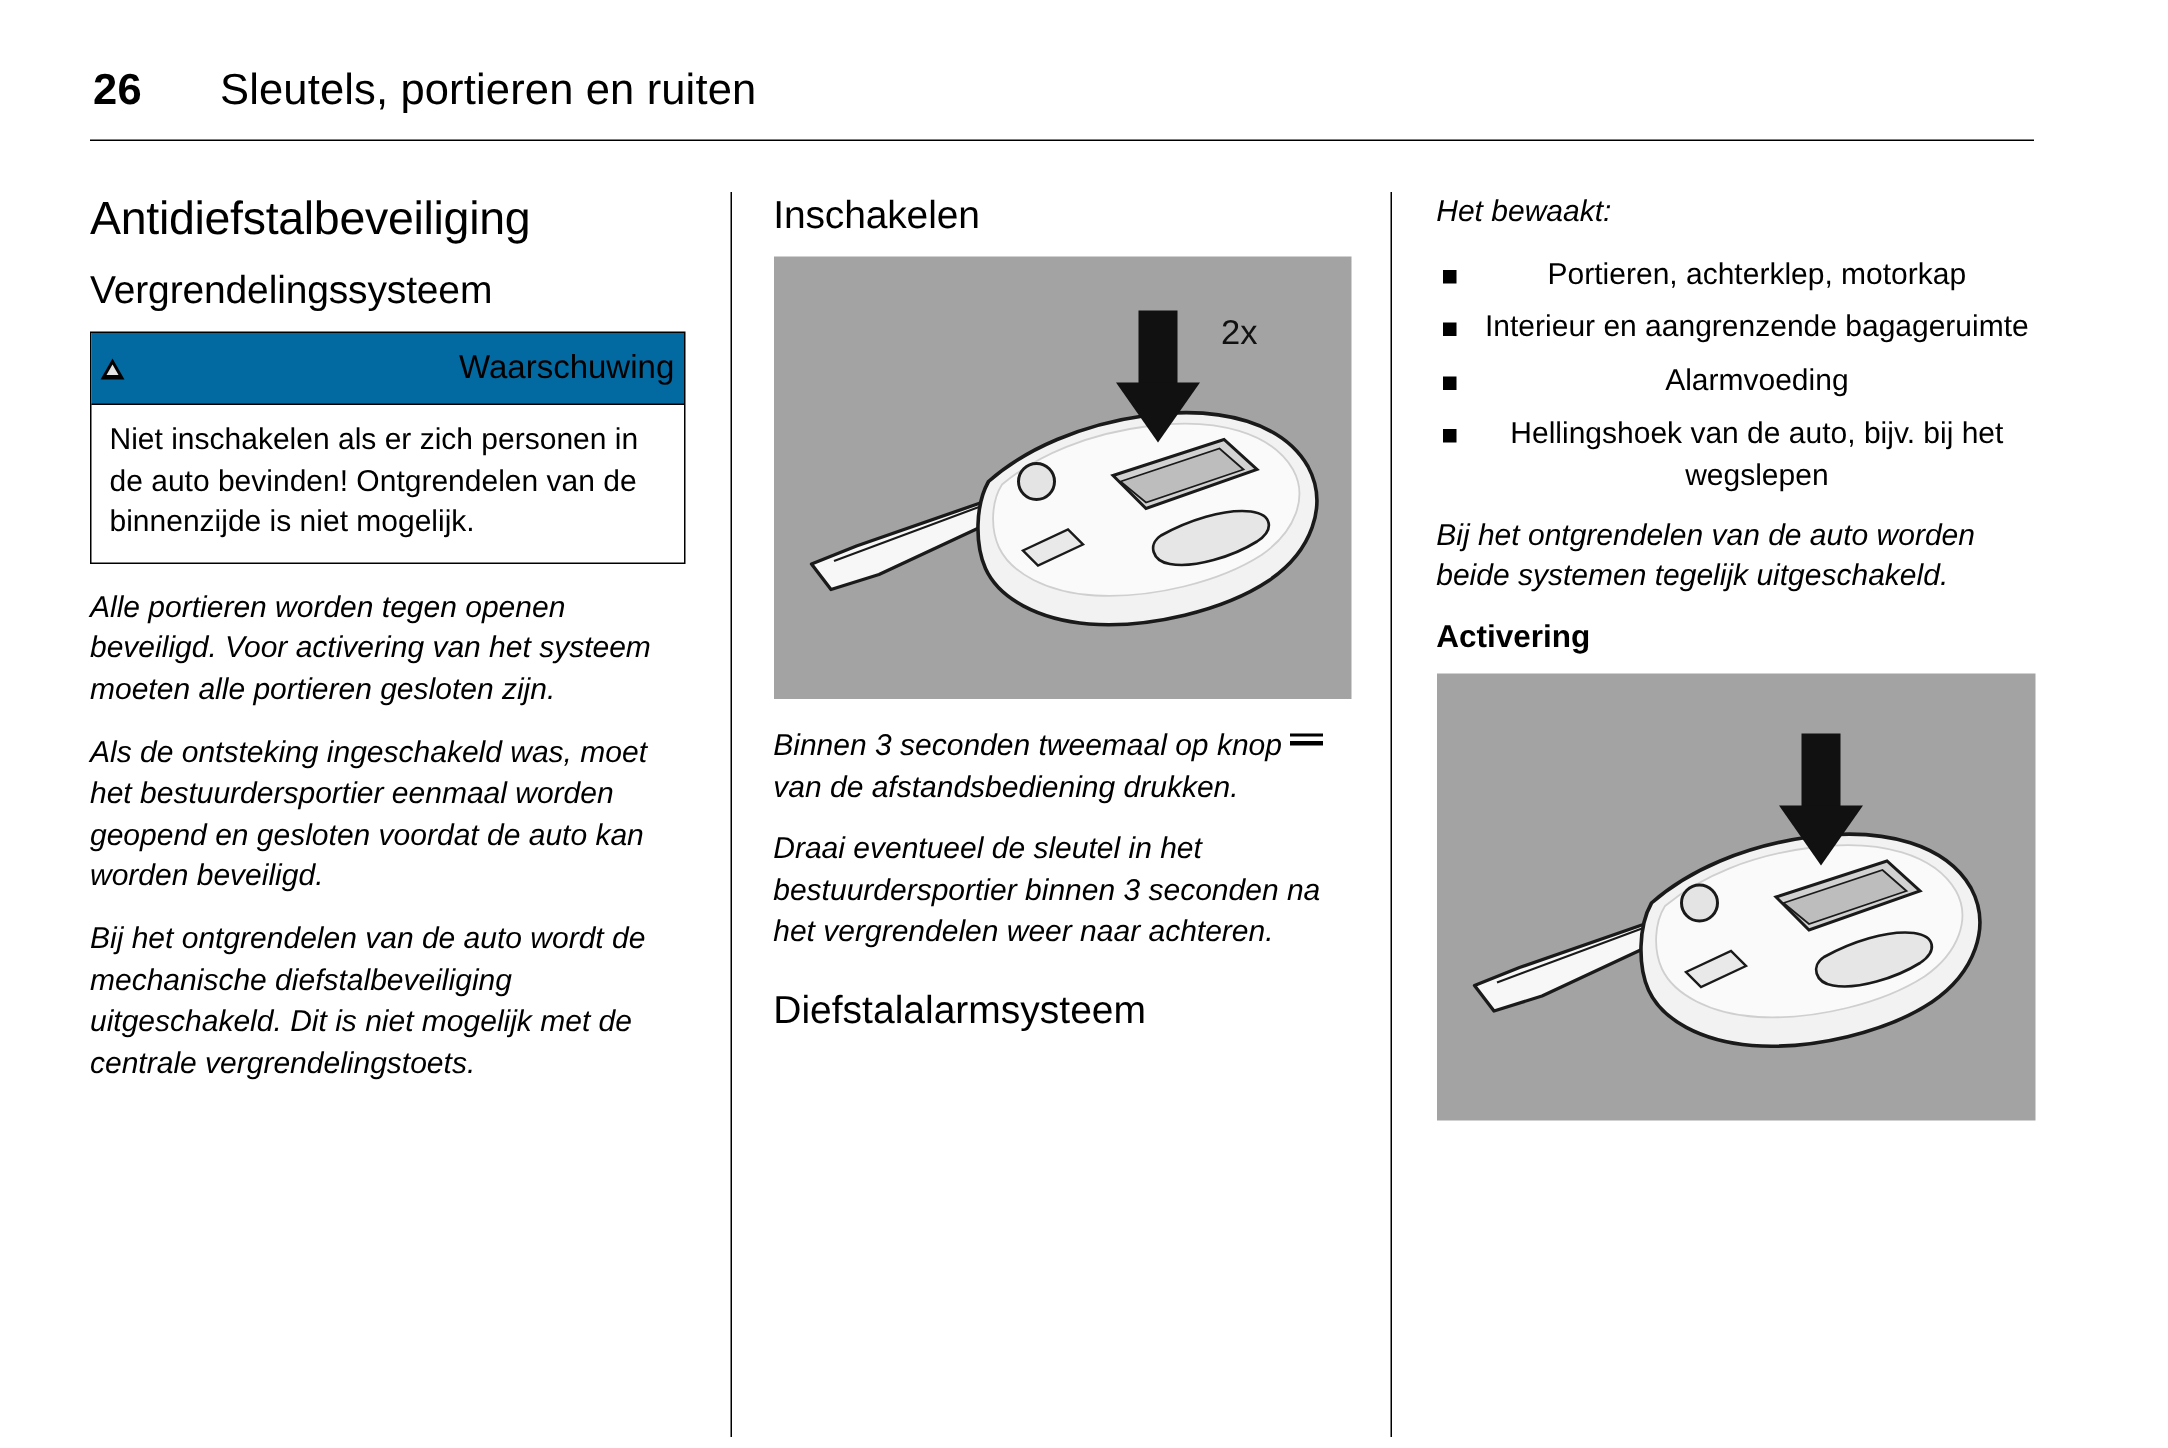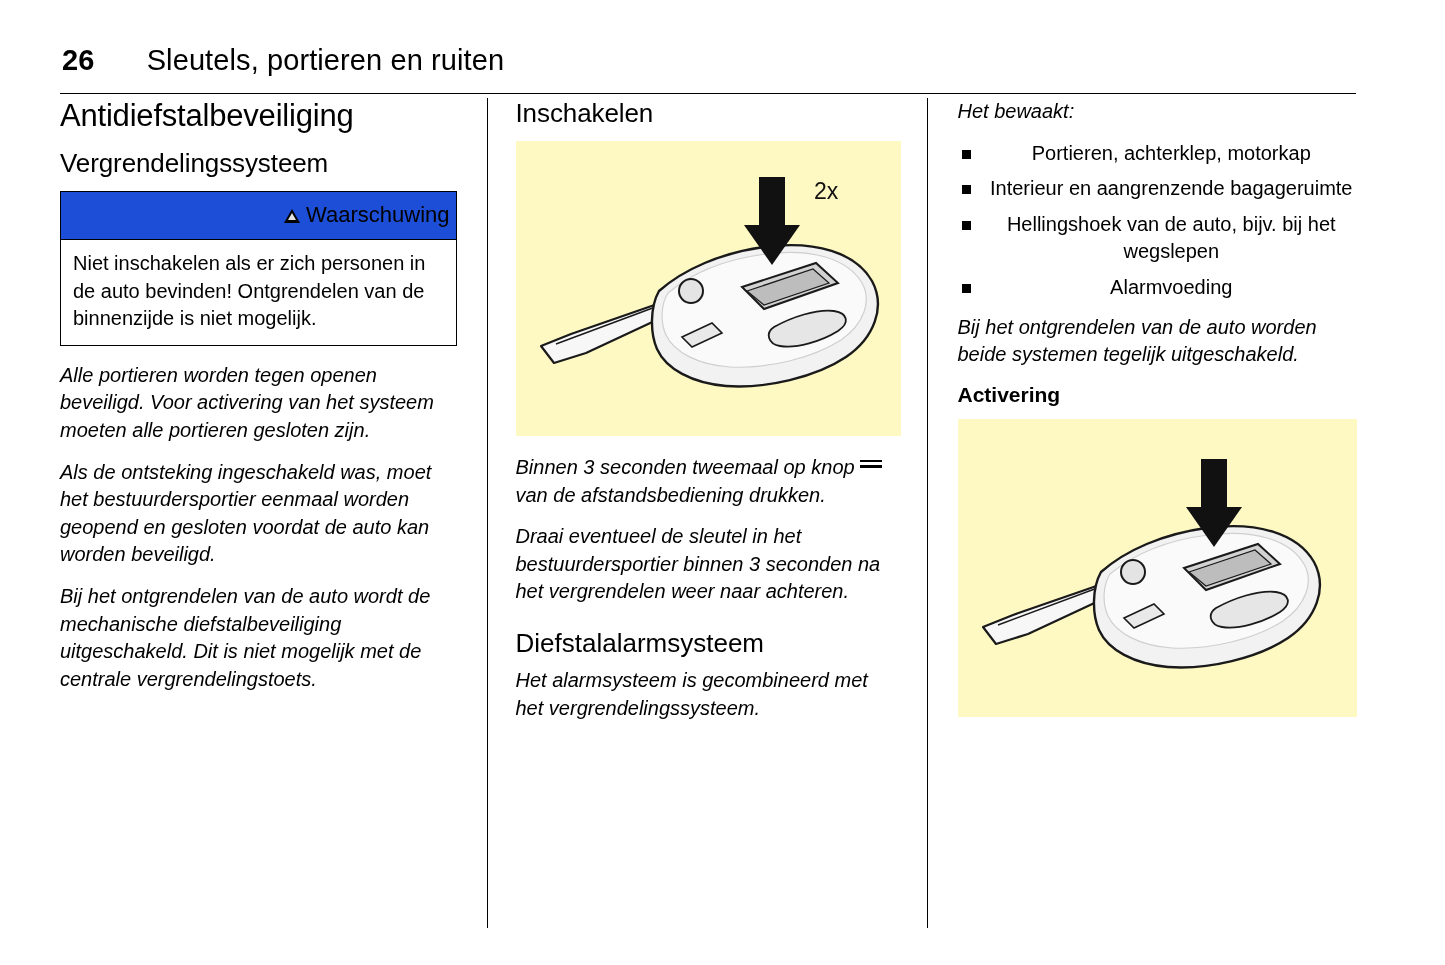--- a/index.html
+++ b/index.html
@@ -39,21 +39,21 @@
     letter-spacing: 0.1px;
   }
   .header-rule {
     margin-top: 16px;
     border-top: 1.6px solid #000;
     width: 1296px;
   }
   
   .columns {
     display: flex;
-    margin-top: 4px;
+    margin-top: 34px;
     height: 830px;
   }
   .col {
     box-sizing: border-box;
     position: relative;
   }
   .col-1 { width: 428px; padding-right: 30px; }
   .col-2 { width: 440px; padding-left: 28px; padding-right: 26px; border-left: 1.4px solid #000; }
   .col-3 { width: 432px; padding-left: 30px; border-left: 1.4px solid #000; }
 
@@ -86,28 +86,28 @@
     line-height: 1.38;
     margin: 0 0 14px 0;
     font-style: italic;
   }
   
   .warning-box {
     border: 1.4px solid #000;
     margin-bottom: 16px;
   }
   .warning-head {
-    background: #1d4ed8;
+    background: #0369a1;
     border-bottom: 1.4px solid #000;
     text-align: center;
     font-size: 22px;
     padding: 10px 6px 11px 6px;
     display: flex;
     align-items: center;
-    justify-content: flex-end;
+    justify-content: space-between;
     gap: 6px;
   }
   .warn-tri {
     display: inline-block;
     width: 0; height: 0;
     border-left: 8px solid transparent;
     border-right: 8px solid transparent;
     border-bottom: 14px solid #000;
     position: relative;
     top: 1px;
@@ -121,21 +121,21 @@
     border-right: 4px solid transparent;
     border-bottom: 7px solid #e3e3e3;
   }
   .warning-body {
     padding: 10px 12px 12px 12px;
     font-size: 20px;
     line-height: 1.38;
   }
   
   .figure {
-    background: #fef9c3;
+    background: #a3a3a3;
     width: 100%;
     height: 295px;
     margin: 4px 0 18px 0;
     position: relative;
     overflow: hidden;
   }
   .figure.small { height: 298px; }
   .figure svg { display: block; }
   
   ul.bullets {
@@ -235,31 +235,30 @@
 
       <p>
         <span>Binnen 3 seconden tweemaal op knop</span>
         <span class="inline-key"><span></span><span></span></span>
         <span>van de afstandsbediening drukken.</span>
       </p>
 
       <p>Draai eventueel de sleutel in het bestuurdersportier binnen 3 seconden na het vergrendelen weer naar achteren.</p>
 
       <h2 class="sub-title-b">Diefstalalarmsysteem</h2>
-      <p>Het alarmsysteem is gecombineerd met het vergrendelingssysteem.</p>
     </div>
 
     <div class="col col-3">
       <p>Het bewaakt:</p>
 
       <ul class="bullets">
         <li>Portieren, achterklep, motorkap</li>
         <li>Interieur en aangrenzende bagageruimte</li>
+        <li>Alarmvoeding</li>
         <li>Hellingshoek van de auto, bijv. bij het wegslepen</li>
-        <li>Alarmvoeding</li>
       </ul>
 
       <p>Bij het ontgrendelen van de auto worden beide systemen tegelijk uitgeschakeld.</p>
 
       <h3 class="minor-title">Activering</h3>
 
       <div class="figure small">
         <svg viewBox="0 0 386 298" width="386" height="298">
           <path d="M25 208 L55 196 L150 163 L160 173 L70 215 L38 225 Z" fill="#f7f7f7" stroke="#1a1a1a" stroke-width="2.2" stroke-linejoin="round"></path>
           <path d="M40 206 L142 168" fill="none" stroke="#1a1a1a" stroke-width="1.4"></path>

